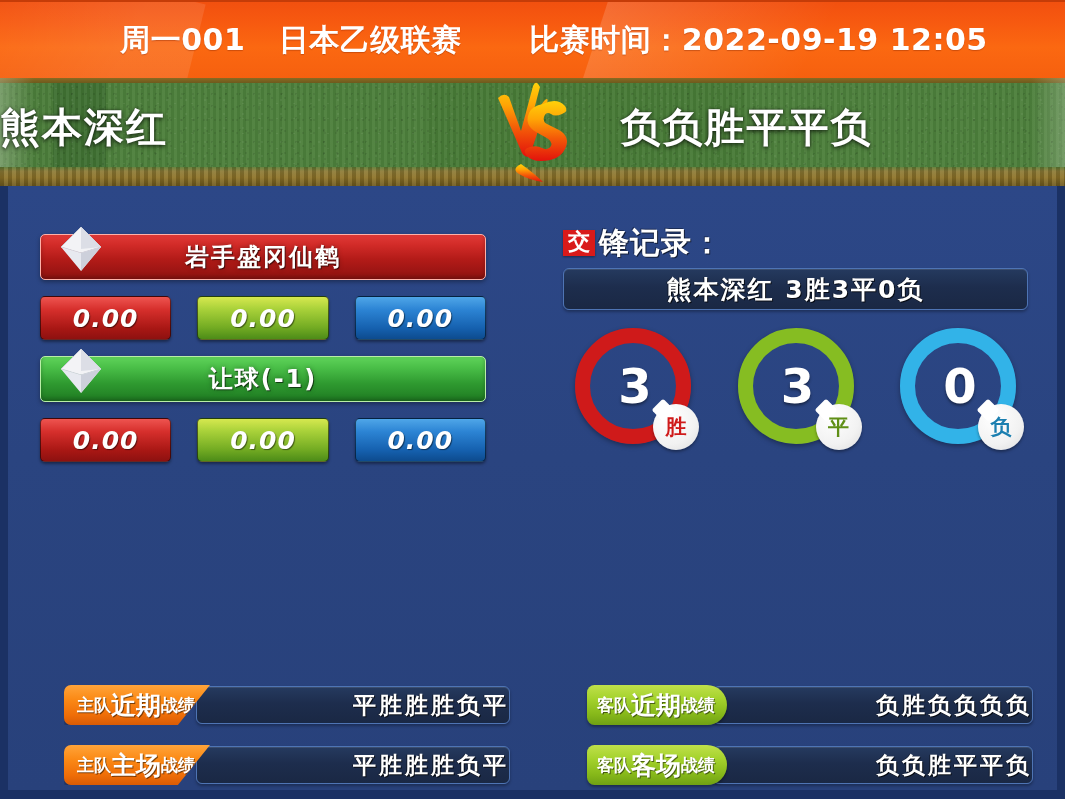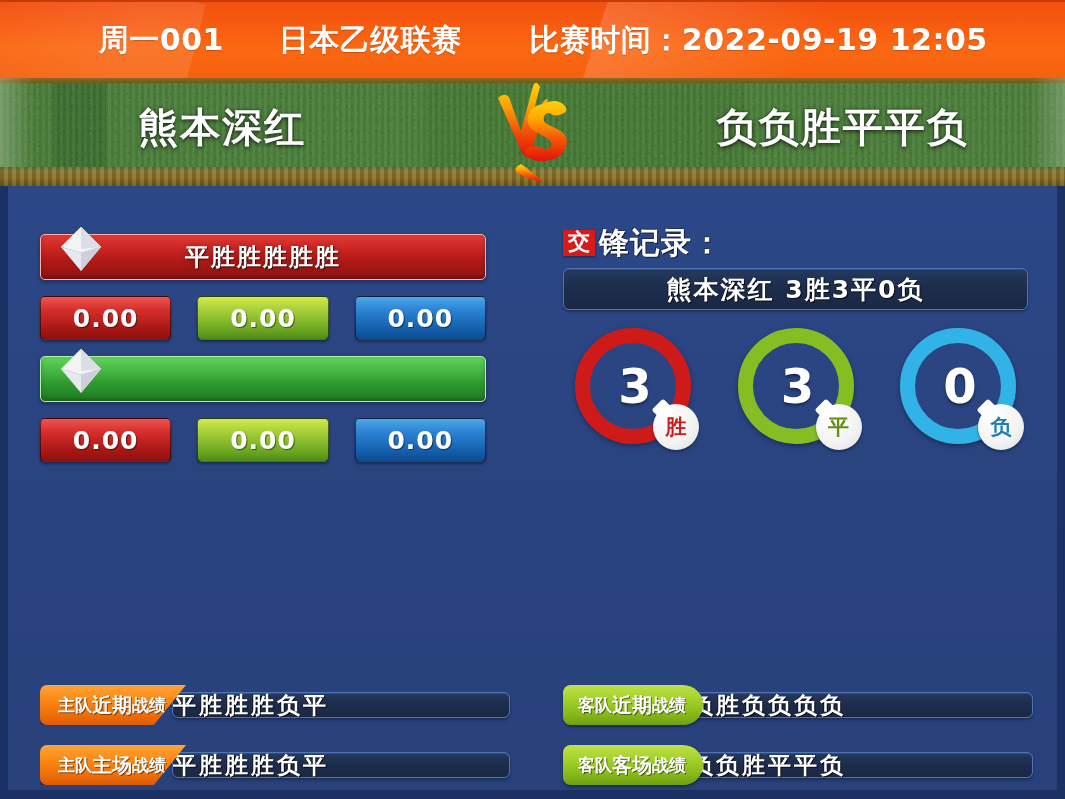--- a/index.html
+++ b/index.html
@@ -36,21 +36,21 @@
     pointer-events: none;
   }
   .topline {
     position: relative; z-index: 2;
     display: flex; align-items: baseline; gap: 0;
     color: #ffffff; font-size: 30px; font-weight: bold;
     letter-spacing: .5px;
     font-family: "DejaVu Sans", "Liberation Sans", sans-serif;
     text-shadow: 0 1px 1px rgba(120,30,0,.35);
   }
-  .topline .seq { min-width: 168px; text-align: center; }
+  .topline .seq { min-width: 168px; text-align: right; }
   .topline .league { min-width: 250px; text-align: center; }
   .topline .when { margin-left: 34px; white-space: nowrap; }
 
   
   .grass {
     position: absolute; left: 0; top: 78px; width: 1065px; height: 108px;
     background:
       repeating-linear-gradient(90deg, rgba(255,255,255,.045) 0 3px, rgba(0,0,0,.04) 3px 6px),
       linear-gradient(90deg,
         #4b7d3a 0%, #4b7d3a 5%,
@@ -86,21 +86,21 @@
     background: linear-gradient(90deg, rgba(200,215,190,.35), rgba(200,215,190,0));
   }
   .grass .sidewash.r { left: auto; right: 0;
     background: linear-gradient(270deg, rgba(200,215,190,.30), rgba(200,215,190,0)); }
 
   .teamrow {
     position: absolute; inset: 0; z-index: 3;
     display: flex; align-items: center;
   }
   .team {
-    flex: 1 1 0; text-align: center;
+    flex: 1 1 0; text-align: left;
     color: #ffffff; font-size: 40px; font-weight: bold;
     letter-spacing: 2px;
     text-shadow: 0 0 3px rgba(0,0,0,.55), 0 2px 4px rgba(0,0,0,.5);
     font-family: Liberation Serif, serif;
     padding-bottom: 10px;
   }
   .team.home { padding-right: 40px; }
   .team.away { padding-left: 40px; }
   .vslogo {
     width: 96px; height: 108px; position: relative; flex: 0 0 96px;
@@ -131,21 +131,21 @@
     border: 1px solid #ffb0a8;
   }
   .barhdr.green {
     background: linear-gradient(180deg,#5fd35a 0%,#49be47 25%,#2f9a30 60%,#1f7b22 100%);
     border: 1px solid #b9efa7;
   }
   .gem {
     position: absolute; left: 14px; top: -12px; width: 52px; height: 52px;
   }
 
-  .odds { display: flex; gap: 26px; }
+  .odds { display: flex; gap: 26px; font-style: italic; }
   .odd {
     flex: 1 1 0; height: 44px; border-radius: 5px;
     display: flex; align-items: center; justify-content: center;
     color: #fff; font-size: 25px; font-weight: bold; letter-spacing: 1px;
     text-shadow: 1px 1px 1px rgba(0,0,0,.5);
     box-shadow: 0 2px 3px rgba(0,0,0,.4);
     border: 1px solid rgba(0,0,0,.55);
   }
   .odd.red   { background: linear-gradient(180deg,#ee5450 0%,#d62f2c 30%,#a81714 75%,#8e1110 100%); }
   .odd.green { background: linear-gradient(180deg,#d6e84f 0%,#aad23a 28%,#74ac23 72%,#4d8c18 100%); }
@@ -218,21 +218,21 @@
     position: absolute; left: 2px; top: -2px;
     width: 16px; height: 16px; background: #ffffff;
     transform: rotate(45deg);
     border-radius: 2px;
   }
 
   
   .formblock { position: absolute; }
   .formblock.left  { left: 32px; top: 498px; width: 470px; }
   .formblock.right { left: 555px; top: 498px; width: 470px; }
-  .formrow { display: flex; align-items: center; height: 42px; position: relative; }
+  .formrow { display: flex; align-items: center; height: 42px; position: relative; margin-left: 24px; }
   .formrow + .formrow { margin-top: 18px; }
 
   .tag {
     position: relative; z-index: 3;
     height: 40px; min-width: 128px; padding: 0 12px 0 10px;
     display: flex; align-items: center; justify-content: center;
     color: #fff; font-size: 17px; font-weight: bold;
     text-shadow: 1px 1px 0 rgba(0,0,0,.5);
     box-shadow: 0 2px 3px rgba(0,0,0,.35);
   }
@@ -240,25 +240,25 @@
     background: linear-gradient(180deg,#ffa43a 0%,#fb8a16 35%,#ef6e08 75%,#d95b05 100%);
     border-radius: 7px 0 18px 7px;
     clip-path: polygon(0 0, 100% 0, 78% 100%, 0 100%);
     min-width: 146px;
   }
   .tag.limey {
     background: linear-gradient(180deg,#bfe04a 0%,#a4d22c 35%,#85b719 75%,#6fa014 100%);
     border-radius: 9px 24px 24px 9px;
     min-width: 140px;
   }
-  .tag .big { font-size: 20px; }
+  .tag .big { font-size: 25px; }
 
   .formval {
-    flex: 1 1 auto; height: 26px; margin-left: -14px;
-    display: flex; align-items: center; justify-content: flex-start;
+    flex: 1 1 auto; height: 38px; margin-left: -14px;
+    display: flex; align-items: center; justify-content: flex-end;
   }
   .formval .txt { font-size: 23px; letter-spacing: 3px; }
 </style>
 </head>
 <body>
 
 <div id="app">
 
   <div class="topbar">
     <div class="sheen"></div>
@@ -305,21 +305,21 @@
 
       <div class="barhdr red">
         <span class="gem">
           <svg viewBox="0 0 52 52" width="52" height="52" aria-hidden="true">
             <polygon points="26,4 46,24 26,30 6,24" fill="#f3f3f6" stroke="#c9ccd6" stroke-width="1"></polygon>
             <polygon points="26,4 46,24 26,26" fill="#dcdee6"></polygon>
             <polygon points="6,24 26,30 46,24 26,48" fill="#e7e9f0"></polygon>
             <polygon points="26,30 46,24 26,48" fill="#cdd0db"></polygon>
           </svg>
         </span>
-        <span class="label">平胜胜胜胜胜</span>
+        <span class="label">岩手盛冈仙鹤</span>
       </div>
 
       <div class="gap"></div>
 
       <div class="odds">
         <div class="odd red">0.00</div>
         <div class="odd green">0.00</div>
         <div class="odd blue">0.00</div>
       </div>
 
@@ -327,20 +327,21 @@
 
       <div class="barhdr green">
         <span class="gem">
           <svg viewBox="0 0 52 52" width="52" height="52" aria-hidden="true">
             <polygon points="26,4 46,24 26,30 6,24" fill="#f3f3f6" stroke="#c9ccd6" stroke-width="1"></polygon>
             <polygon points="26,4 46,24 26,26" fill="#dcdee6"></polygon>
             <polygon points="6,24 26,30 46,24 26,48" fill="#e7e9f0"></polygon>
             <polygon points="26,30 46,24 26,48" fill="#cdd0db"></polygon>
           </svg>
         </span>
+        <span class="label">让球(-1)</span>
       </div>
 
       <div class="gap"></div>
 
       <div class="odds">
         <div class="odd red">0.00</div>
         <div class="odd green">0.00</div>
         <div class="odd blue">0.00</div>
       </div>
     </div>

